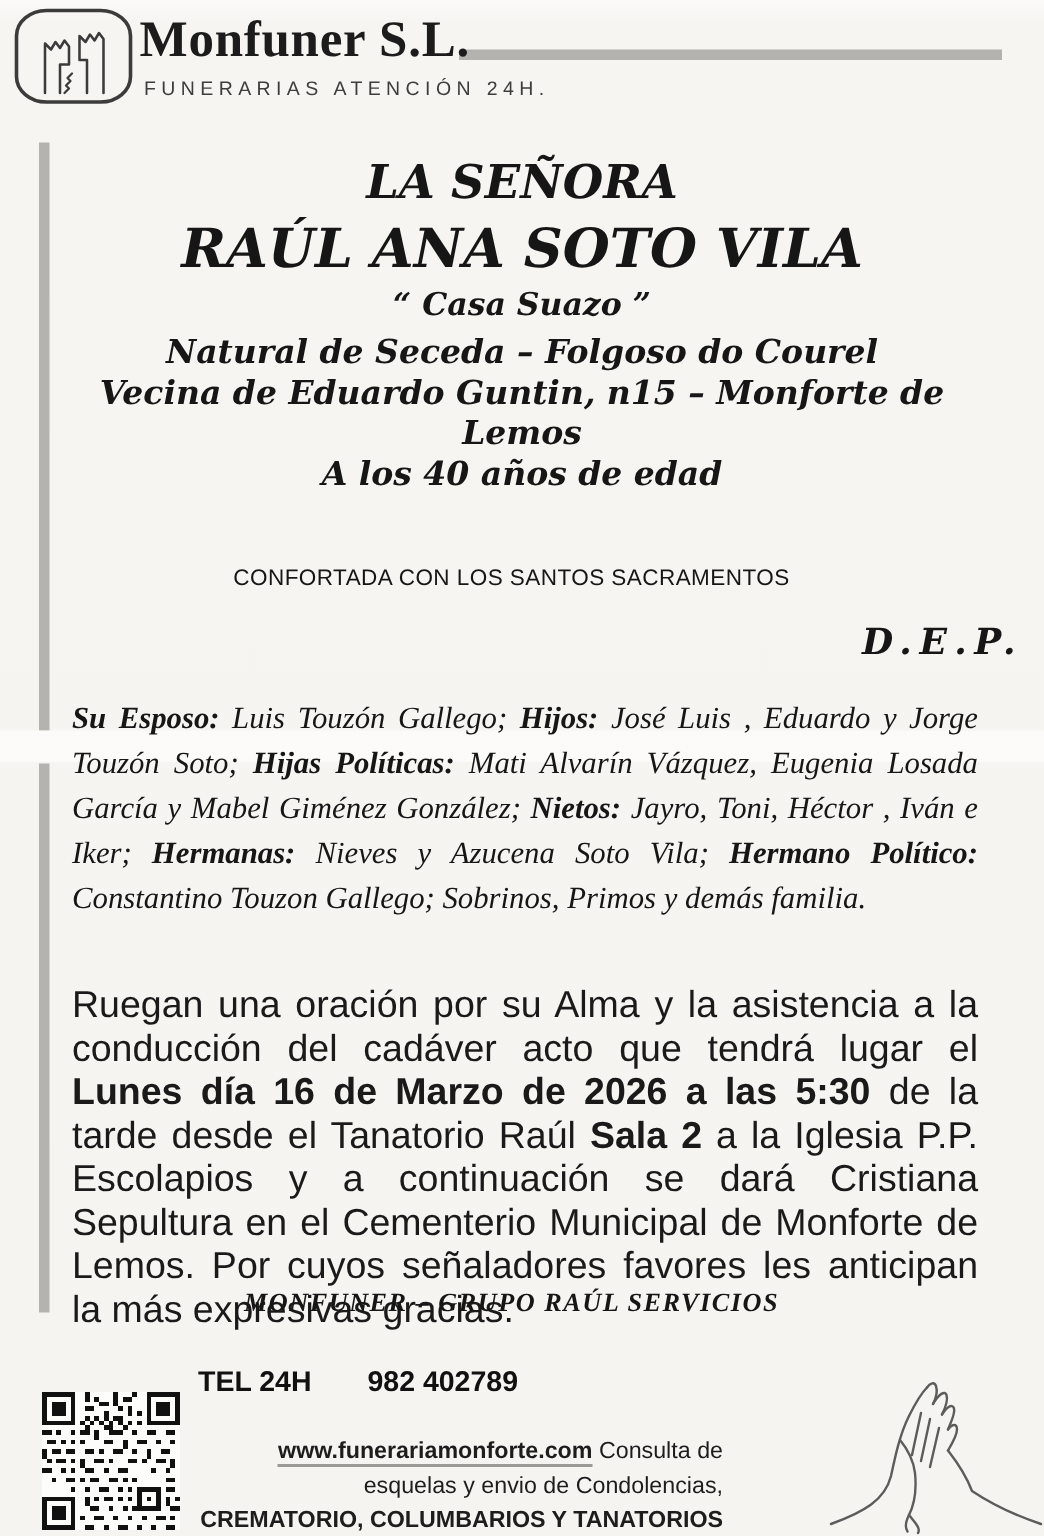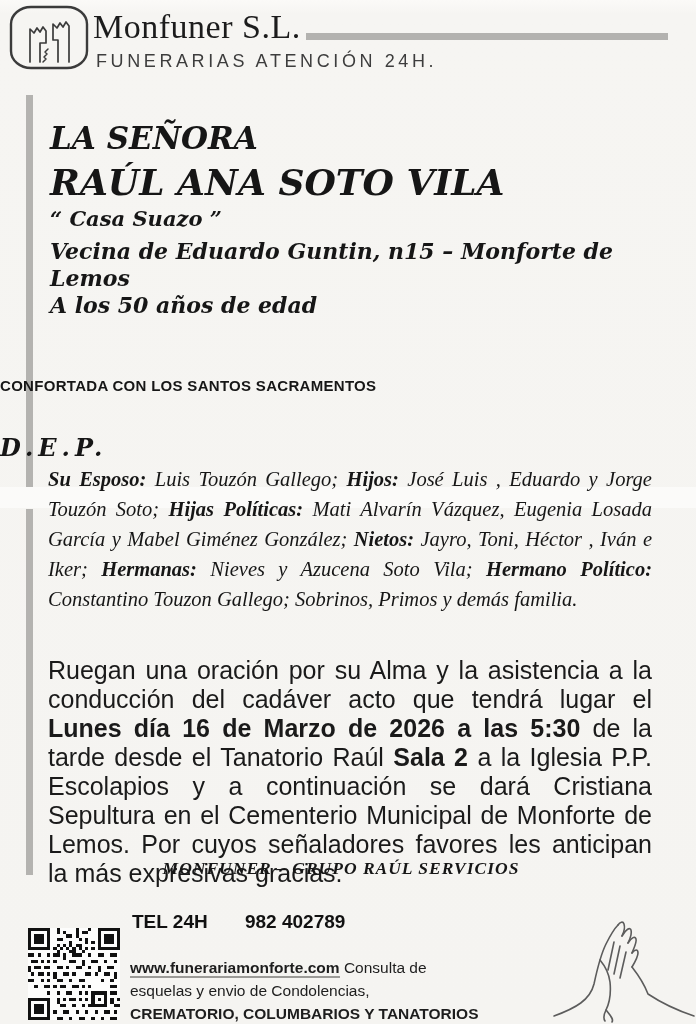--- a/index.html
+++ b/index.html
@@ -5,46 +5,46 @@
   html,body{margin:0;padding:0;background:#e9e8e6;}
   .page{
     position:relative;width:696px;height:1024px;overflow:hidden;
     background:linear-gradient(180deg,#fbfaf8 0px,#f6f5f2 14px,#f5f4f1 100%);
     color:#161616;font-family:"Liberation Sans",sans-serif;
   }
   
   .logo{position:absolute;left:6px;top:2px;width:88px;height:72px;}
   .brand{
     position:absolute;left:93px;top:8px;
-    font-family:"Liberation Serif",serif;font-size:34px;font-weight:400;
+    font-family:"Liberation Serif",serif;font-size:34px;font-weight:700;
     color:#1c1c1c;letter-spacing:0.5px;
   }
   .tagline{
     position:absolute;left:96px;top:51px;
-    font-size:18px;letter-spacing:3.6px;color:#3d3d3d;
+    font-size:13px;letter-spacing:3.6px;color:#3d3d3d;
   }
   
   .rule-top{position:absolute;left:306px;top:33px;width:362px;height:7px;background:#b3b2af;}
   .strip-left{position:absolute;left:26px;width:7px;background:#b4b3b0;}
   .strip-left.seg1{top:95px;height:392px;}
   .strip-left.seg2{top:509px;height:366px;}
   .white-band{position:absolute;left:0;top:487px;width:100%;height:21px;background:rgba(255,255,255,.55);}
   
-  .title-block{position:absolute;left:50px;right:50px;top:120px;text-align:left;
+  .title-block{position:absolute;left:50px;right:50px;top:104px;text-align:center;
     font-family:"DejaVu Serif",serif;font-style:italic;font-weight:700;}
   .honorific{font-size:31px;line-height:36px;}
   .deceased-name{font-size:36px;line-height:44px;margin-top:4px;}
   .house-name{font-size:21px;line-height:26px;margin-top:2px;}
   .detail-lines{margin-top:6px;font-size:22px;line-height:27px;}
   
-  .sacraments{position:absolute;left:0;right:14px;top:377px;
-    font-size:15px;font-weight:700;letter-spacing:.3px;}
-  .dep{position:absolute;left:0;right:14px;top:413px;text-align:left;
+  .sacraments{position:absolute;left:0;right:14px;top:377px;text-align:center;
+    font-size:15px;font-weight:400;letter-spacing:.3px;}
+  .dep{position:absolute;left:0;right:14px;top:413px;text-align:right;
     font-family:"DejaVu Serif",serif;font-style:italic;font-weight:700;
-    font-size:24px;letter-spacing:5px;margin-top:20px;}
+    font-size:24px;letter-spacing:5px;}
   
   .family{
     position:absolute;left:48px;right:44px;top:464px;
     font-family:"Liberation Serif",serif;font-style:italic;
     font-size:20.5px;line-height:30px;text-align:justify;
   }
   .announce{
     position:absolute;left:48px;right:44px;top:656px;
     font-size:25px;line-height:29px;text-align:justify;color:#1a1a1a;
   }
@@ -52,21 +52,21 @@
     position:absolute;left:0;right:14px;top:858px;text-align:center;
     font-family:Liberation Serif, serif;font-style:italic;font-weight:700;
     font-size:17.5px;letter-spacing:1px;
   }
   
   .qr{position:absolute;left:28px;top:922px;width:92px;height:104px;}
   .tel-line{position:absolute;left:132px;top:911px;font-size:19px;font-weight:700;color:#111;}
   .tel-line .num{margin-left:32px;text-align:center;}
   .webinfo{
     position:absolute;left:130px;top:956px;width:352px;
-    font-size:15.5px;line-height:23px;color:#1d1d1d;
+    font-size:15.5px;line-height:23px;color:#1d1d1d;text-align:right;
   }
   .hands{position:absolute;left:552px;top:912px;width:144px;height:112px;}
   .sb{font-weight:700;margin-top:29px;}
   .su{border-bottom:2px solid #9b9a97;}
 </style>
 </head>
 <body>
 
 <div class="page">
 
@@ -82,22 +82,23 @@
     <path d="M37 60 l3-3 -2-2 3-3 -2-2 3-3" stroke-width="1.5"></path>
   </svg>
   <div class="brand">Monfuner S.L.</div>
   <div class="tagline">FUNERARIAS ATENCIÓN 24H.</div>
 
   <div class="title-block">
     <div class="honorific">LA SEÑORA</div>
     <div class="deceased-name">RAÚL ANA SOTO VILA</div>
     <div class="house-name">“ Casa Suazo ”</div>
     <div class="detail-lines">
+      <div>Natural de  Seceda – Folgoso do Courel</div>
       <div>Vecina de Eduardo Guntin, n15 – Monforte de Lemos</div>
-      <div>A los 50 años de edad</div>
+      <div>A los 40 años de edad</div>
     </div>
   </div>
 
   <div class="sacraments">CONFORTADA CON LOS SANTOS SACRAMENTOS</div>
   <div class="dep">D.E.P.</div>
 
   <div class="family"><span class="sb">Su Esposo: </span><span>Luis Touzón Gallego; </span><span class="sb">Hijos: </span><span>José Luis , Eduardo y Jorge Touzón Soto; </span><span class="sb">Hijas Políticas: </span><span>Mati Alvarín Vázquez, Eugenia Losada García y Mabel Giménez González; </span><span class="sb">Nietos: </span><span>Jayro, Toni, Héctor , Iván e Iker; </span><span class="sb">Hermanas: </span><span>Nieves y Azucena Soto Vila; </span><span class="sb">Hermano Político: </span><span>Constantino Touzon Gallego; Sobrinos, Primos y demás familia.</span></div>
 
   <div class="announce"><span>Ruegan una oración por su Alma y la asistencia a la conducción del cadáver acto que tendrá lugar el </span><span class="sb">Lunes día 16 de Marzo de 2026 a las 5:30</span><span> de la tarde desde el Tanatorio Raúl </span><span class="sb">Sala 2</span><span> a la Iglesia P.P. Escolapios y a continuación se dará Cristiana Sepultura en el Cementerio Municipal de Monforte de Lemos. Por cuyos señaladores favores les anticipan la más expresivas gracias.</span></div>
 

